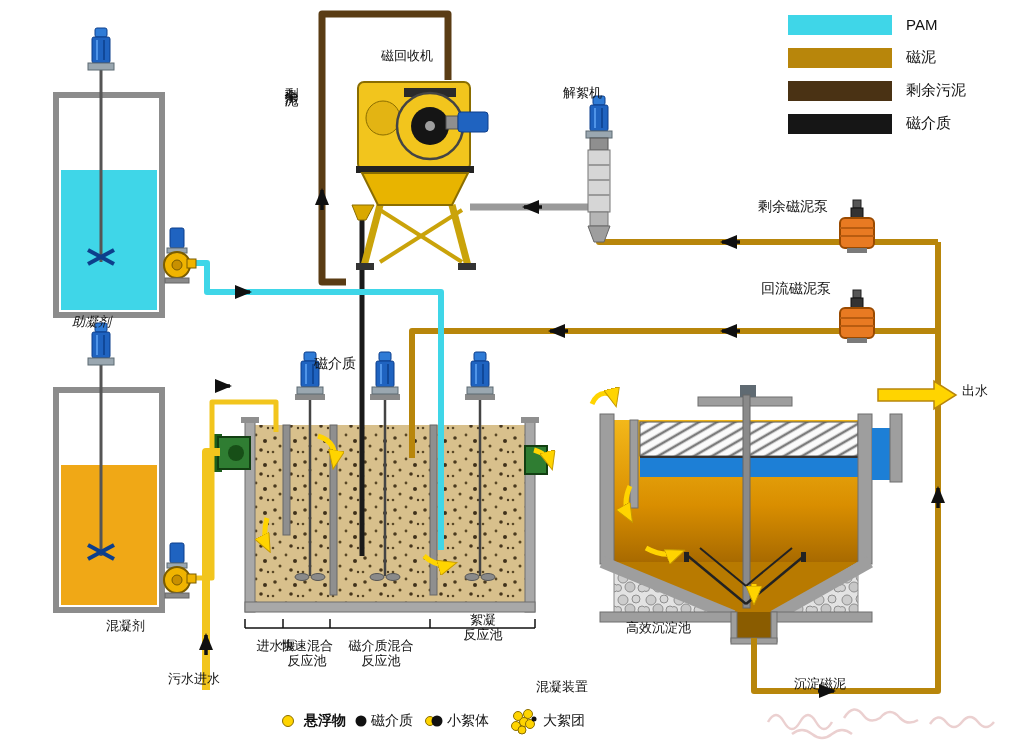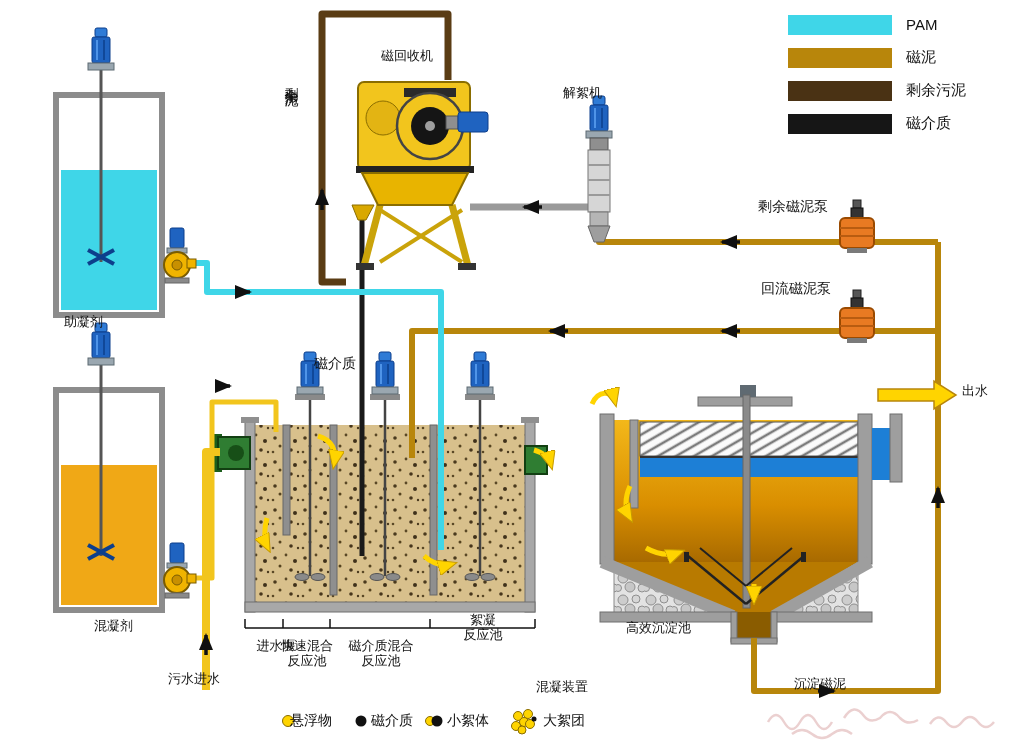--- a/index.html
+++ b/index.html
@@ -309,22 +309,22 @@
   <div class="lrow">
     <div class="sw sw3"></div>
     <span>剩余污泥</span>
   </div>
   <div class="lrow">
     <div class="sw sw4"></div>
     <span>磁介质</span>
   </div>
 </div>
 
-<div class="lbl" style="left:64px;top:313px;">助凝剂</div>
-<div class="lbl" style="left:94px;top:617px;">混凝剂</div>
+<div class="lbl" style="left:72px;top:313px;font-style:italic;">助凝剂</div>
+<div class="lbl" style="left:106px;top:617px;">混凝剂</div>
 <div class="lbl" style="left:381px;top:47px;">磁回收机</div>
 <div class="lbl" style="left:563px;top:84px;">解絮机</div>
 <div class="lbl sm v" style="left:283px;top:76px;">剩余污泥</div>
 <div class="lbl sm" style="left:314px;top:355px;">磁介质</div>
 <div class="lbl sm" style="left:758px;top:198px;">剩余磁泥泵</div>
 <div class="lbl sm" style="left:761px;top:280px;">回流磁泥泵</div>
 <div class="lbl" style="left:962px;top:382px;">出水</div>
 <div class="lbl" style="left:168px;top:670px;">污水进水</div>
 
 <div class="lbl xs c" style="left:276px;top:638px;text-align:right;">
@@ -341,18 +341,18 @@
 </div>
 <div class="lbl xs c" style="left:483px;top:612px;">
   <div>絮凝</div>
   <div>反应池</div>
 </div>
 
 <div class="lbl" style="left:536px;top:630px;margin-top:48px;">混凝装置</div>
 <div class="lbl" style="left:626px;top:619px;">高效沉淀池</div>
 <div class="lbl" style="left:794px;top:645px;margin-top:30px;">沉淀磁泥</div>
 
-<div class="flocs" style="left:290px;">悬浮物</div>
+<div class="flocs" style="left:304px;font-weight:bold;">悬浮物</div>
 <div class="flocs" style="left:371px;">磁介质</div>
 <div class="flocs" style="left:447px;">小絮体</div>
 <div class="flocs" style="left:543px;">大絮团</div>
 
 </div>
 
 </body></html>

